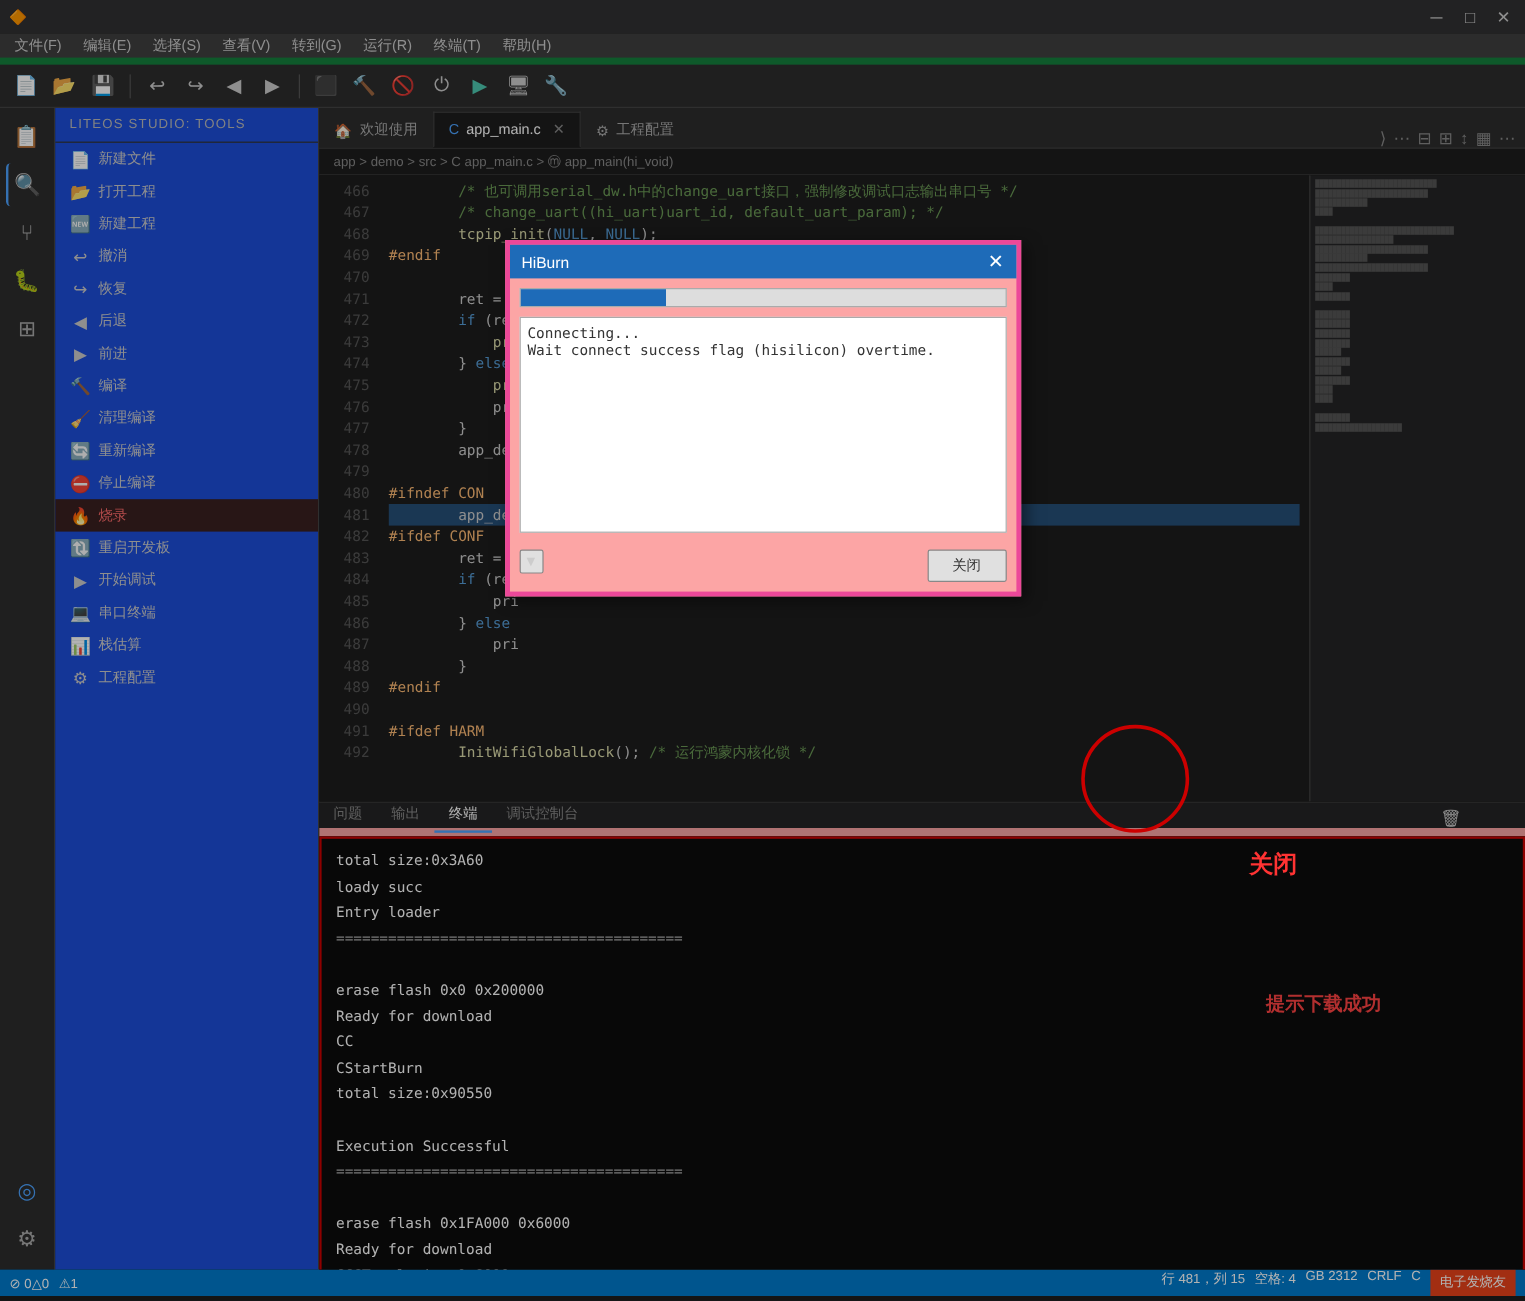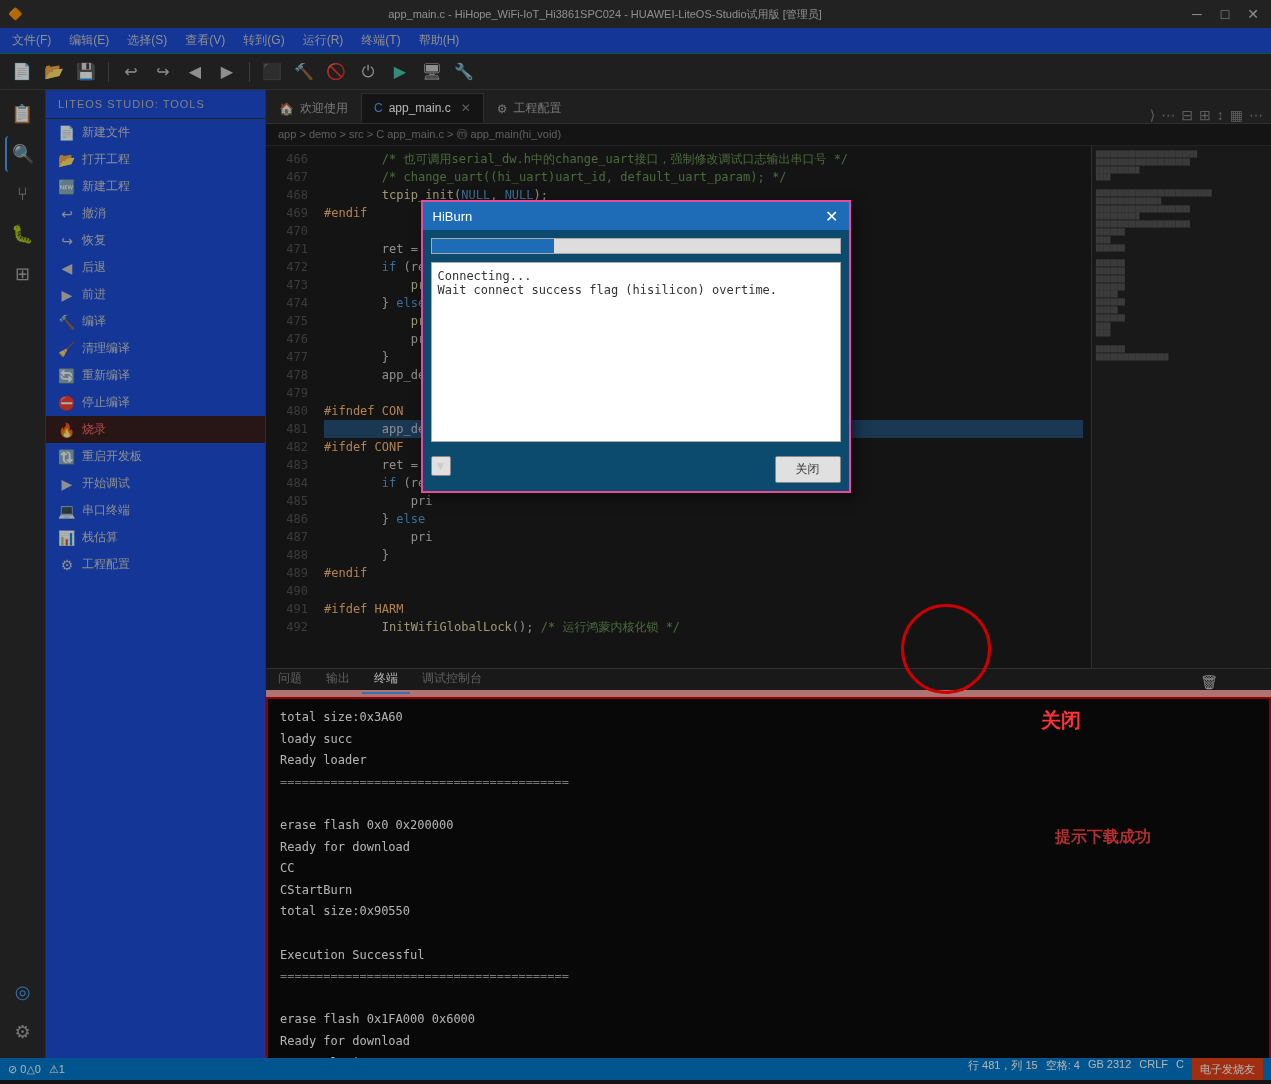--- a/index.html
+++ b/index.html
@@ -10,22 +10,22 @@
       height: 28px; background: #323233; display: flex; align-items: center;
       justify-content: space-between; padding: 0 8px; color: #ccc; font-size: 12px;
     }
     .title-bar-left { display: flex; align-items: center; gap: 6px; }
     .title-bar-center { flex: 1; text-align: center; font-size: 11px; }
     .title-bar-right { display: flex; gap: 8px; }
     .title-btn { width: 20px; height: 20px; display: flex; align-items: center; justify-content: center; cursor: pointer; font-size: 14px; color: #ccc; }
 
     
     .menu-bar {
-      height: 26px; background: #1d4ed8; display: flex; align-items: center; padding: 0 4px;
-      border-bottom: 1px solid #15803d; gap: 2px; color: #ccc; font-size: 12px;
+      height: 26px; background: #404040; display: flex; align-items: center; padding: 0 4px;
+      border-bottom: 6px solid #15803d; gap: 2px; color: #ccc; font-size: 12px;
     }
     .menu-item { padding: 2px 8px; cursor: pointer; border-radius: 2px; }
 
     
     .toolbar {
       height: 36px; background: #2d2d2d; display: flex; align-items: center; padding: 0 8px; gap: 4px;
       border-bottom: 1px solid #444;
     }
     .toolbar-btn { width: 28px; height: 28px; display: flex; align-items: center; justify-content: center; cursor: pointer; border-radius: 3px; color: #ccc; font-size: 16px; }
     .toolbar-sep { width: 1px; height: 20px; background: #555; margin: 0 4px; }
@@ -90,40 +90,39 @@
     .terminal-content { flex: 1; background: #0c0c0c; padding: 8px 12px; overflow-y: auto; border: 2px solid #cc0000; font-family: monospace; font-size: 12px; line-height: 1.8; }
     .term-white { color: #ffffff; }
     .term-sep { color: #aaa; }
 
     
     .status-bar { height: 22px; background: #007acc; display: flex; align-items: center; padding: 0 8px; font-size: 11px; color: #fff; gap: 8px; }
     .status-right { margin-left: auto; display: flex; gap: 8px; }
 
     
     .dialog-overlay { position: absolute; top: 0; left: 0; right: 0; bottom: 0; background: rgba(0,0,0,0.3); display: flex; align-items: flex-start; justify-content: center; padding-top: 200px; z-index: 100; }
-    .dialog { width: 430px; background: #0c4a6e; border: 2px solid #ec4899; box-shadow: 4px 4px 12px rgba(0,0,0,0.5); }
+    .dialog { width: 430px; background: #fca5a5; border: 4px solid #ec4899; box-shadow: 4px 4px 12px rgba(0,0,0,0.5); }
     .dialog-title { height: 28px; background: #1e6bb8; display: flex; align-items: center; justify-content: space-between; padding: 0 10px; color: #fff; font-size: 13px; }
     .dialog-close { cursor: pointer; font-size: 16px; color: #fff; }
     .dialog-progress { height: 16px; background: #ddd; margin: 8px; border: 1px solid #aaa; }
     .dialog-progress-inner { height: 100%; background: #1e6bb8; width: 30%; }
     .dialog-body { background: #fff; margin: 0 8px 8px; height: 180px; border: 1px solid #aaa; padding: 6px; font-family: monospace; font-size: 12px; color: #333; overflow-y: auto; }
     .dialog-footer { display: flex; justify-content: flex-end; padding: 6px 8px 8px; }
     .dialog-btn { padding: 4px 20px; background: #e0e0e0; border: 1px solid #888; cursor: pointer; font-size: 12px; color: #333; border-radius: 2px; }
     .annotation-text { position: absolute; color: #ff4444; font-size: 18px; font-weight: bold; pointer-events: none; }
   </style>
 </head>
 <body>
 
 <div style="width:1271px; height:1084px; display:flex; flex-direction:column; overflow:hidden; position:relative;">
 
   <div class="title-bar">
     <div class="title-bar-left">
       <span>🔶</span>
     </div>
-    <div class="title-bar-center">app_main.c - HiHope_WiFi-IoT_Hi3861SPC024 - HUAWEI-LiteOS-Studio试用版 [管理员]</div>
     <div class="title-bar-right">
       <div class="title-btn">─</div>
       <div class="title-btn">□</div>
       <div class="title-btn">✕</div>
     </div>
   </div>
 
   <div class="menu-bar">
     <div class="menu-item">文件(F)</div>
     <div class="menu-item">编辑(E)</div>
@@ -379,21 +378,21 @@
             <span style="cursor:pointer; color:#ccc; font-size:14px;">∧</span>
             <span style="cursor:pointer; color:#ccc; font-size:14px;">∨</span>
             <span style="cursor:pointer; color:#ccc; font-size:14px;">✕</span>
           </div>
         </div>
 
         <div style="flex:1; position:relative; display:flex;">
           <div class="terminal-content" style="flex:1;">
             <div class="term-white">total size:0x3A60</div>
             <div class="term-white">loady succ</div>
-            <div class="term-white">Ready loader</div>
+            <div class="term-white">Entry loader</div>
             <div class="term-sep">========================================</div>
             <div>&nbsp;</div>
             <div class="term-white">erase flash 0x0 0x200000</div>
             <div class="term-white">Ready for download</div>
             <div class="term-white">CC</div>
             <div class="term-white">CStartBurn</div>
             <div class="term-white">total size:0x90550</div>
             <div>&nbsp;</div>
             <div class="term-white">Execution Successful</div>
             <div class="term-sep">========================================</div>

